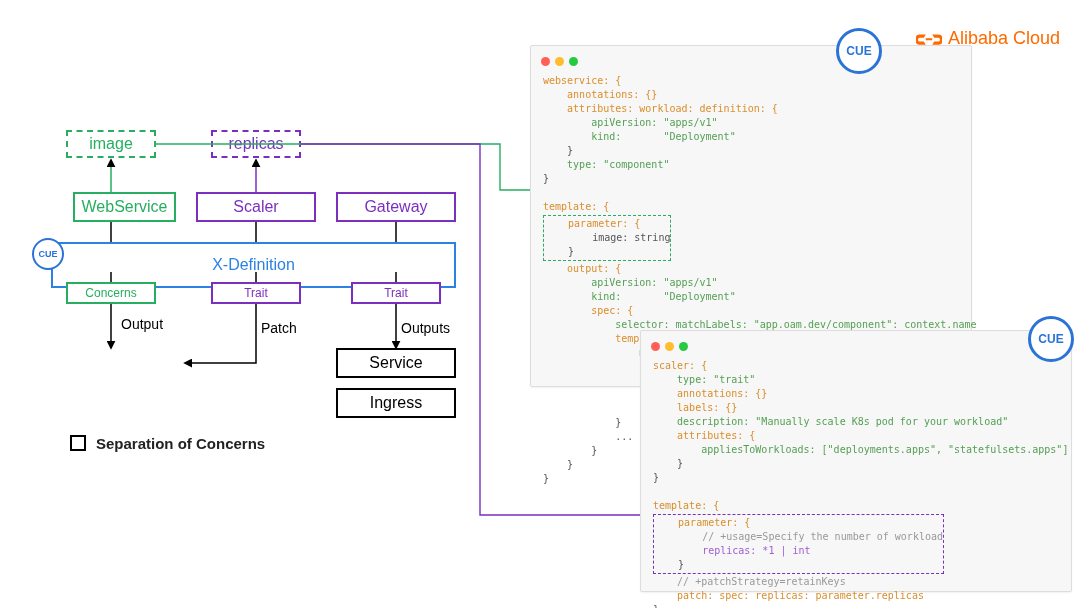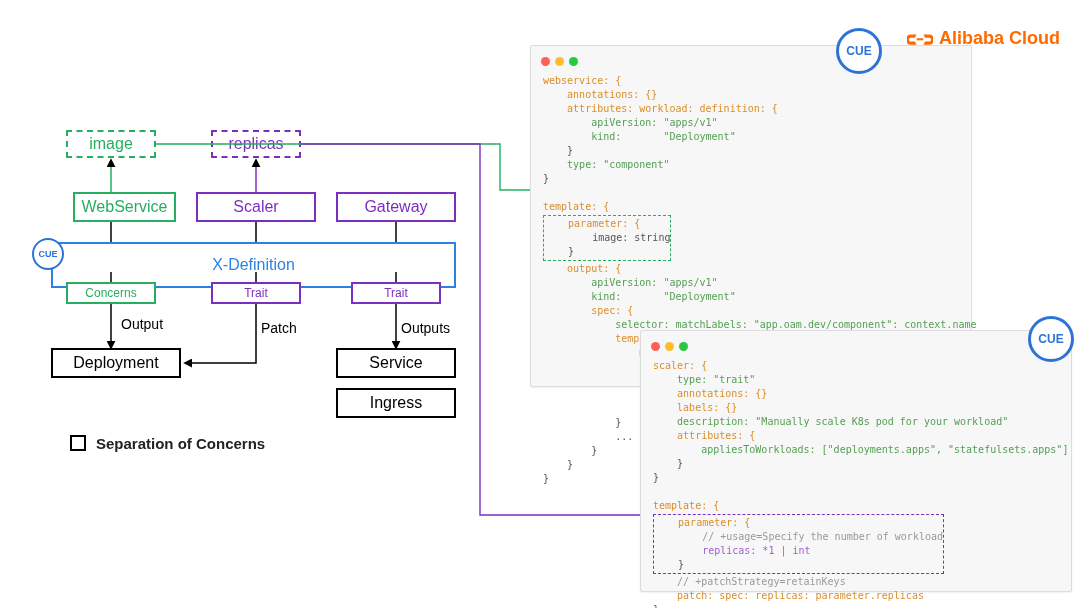--- a/index.html
+++ b/index.html
@@ -1,19 +1,19 @@
 <!DOCTYPE html>
 <html><head>
 <meta charset="utf-8">
 <style>
   html,body{margin:0;padding:0;width:1080px;height:608px;font-family:Arial, Helvetica, sans-serif;background:#fff;color:#222;}
   .page{position:relative;width:1080px;height:608px;}
   .title{position:absolute;left:36px;top:30px;font-size:34px;font-weight:400;color:#333;}
   
-  .brand{position:absolute;right:20px;top:28px;z-index:30;display:flex;align-items:center;font-weight:700;}
+  .brand{position:absolute;right:20px;top:28px;z-index:30;display:flex;align-items:center;font-weight:400;}
   .brand svg{width:26px;height:20px;margin-right:6px;}
   .brand .t{font-size:18px;color:#ff6a00;white-space:nowrap;}
   
   .diag{position:absolute;left:36px;top:120px;width:420px;height:300px;}
   .dbox{position:absolute;border:2px solid;box-sizing:border-box;display:flex;align-items:center;justify-content:center;font-size:16px;background:#fff;}
   .dashed{border-style:dashed;}
   .green{border-color:#27ae60;color:#27ae60;}
   .purple{border-color:#7b2fbf;color:#7b2fbf;}
   .blue{border-color:#2b82e4;color:#2b82e4;}
   .black{border-color:#000;color:#000;}
@@ -65,21 +65,20 @@
     <div class="cuebad" style="left:-4px;top:118px;">CUE</div>
 
     <div class="dbox green small" style="left:30px;top:162px;width:90px;height:22px;font-size:12px;">Concerns</div>
     <div class="dbox purple small" style="left:175px;top:162px;width:90px;height:22px;font-size:12px;">Trait</div>
     <div class="dbox purple small" style="left:315px;top:162px;width:90px;height:22px;font-size:12px;">Trait</div>
 
     <div class="lbl" style="left:85px;top:196px;">Output</div>
     <div class="lbl" style="left:225px;top:200px;">Patch</div>
     <div class="lbl" style="left:365px;top:200px;">Outputs</div>
 
-    <div class="dbox black" style="left:15px;top:228px;width:130px;height:30px;">Deployment</div>
     <div class="dbox black" style="left:300px;top:228px;width:120px;height:30px;">Service</div>
     <div class="dbox black" style="left:300px;top:268px;width:120px;height:30px;">Ingress</div>
   </div>
 
   <div class="bullet">Separation of Concerns</div>
 
   <div class="panel" style="left:530px;top:45px;width:440px;height:340px;z-index:10;">
     <div class="dots"><span class="d-r"></span><span class="d-y"></span><span class="d-g"></span></div>
     <code class="blk"><span class="k-o">webservice: {</span>
 <span class="k-o">    annotations: {}</span>

